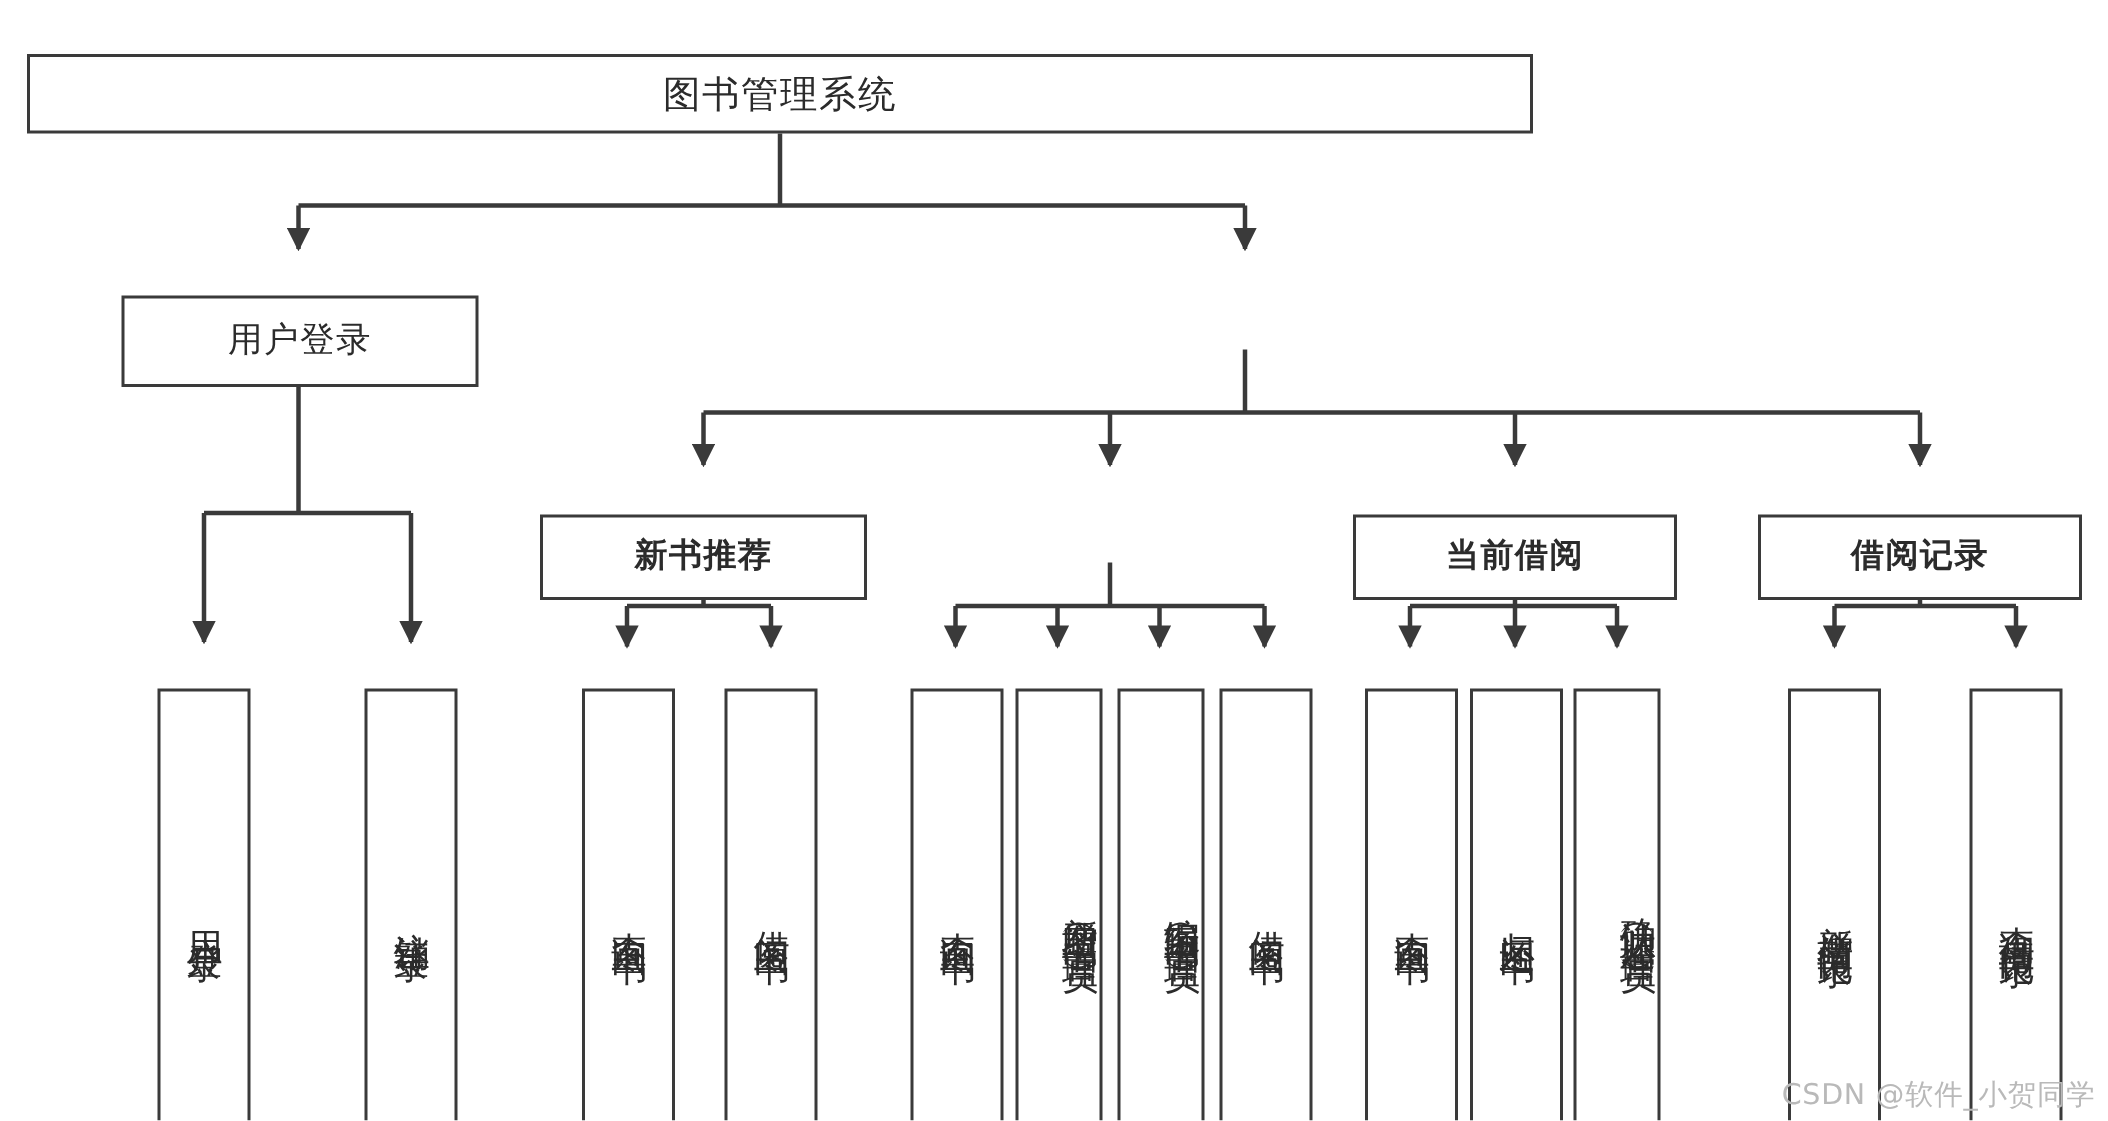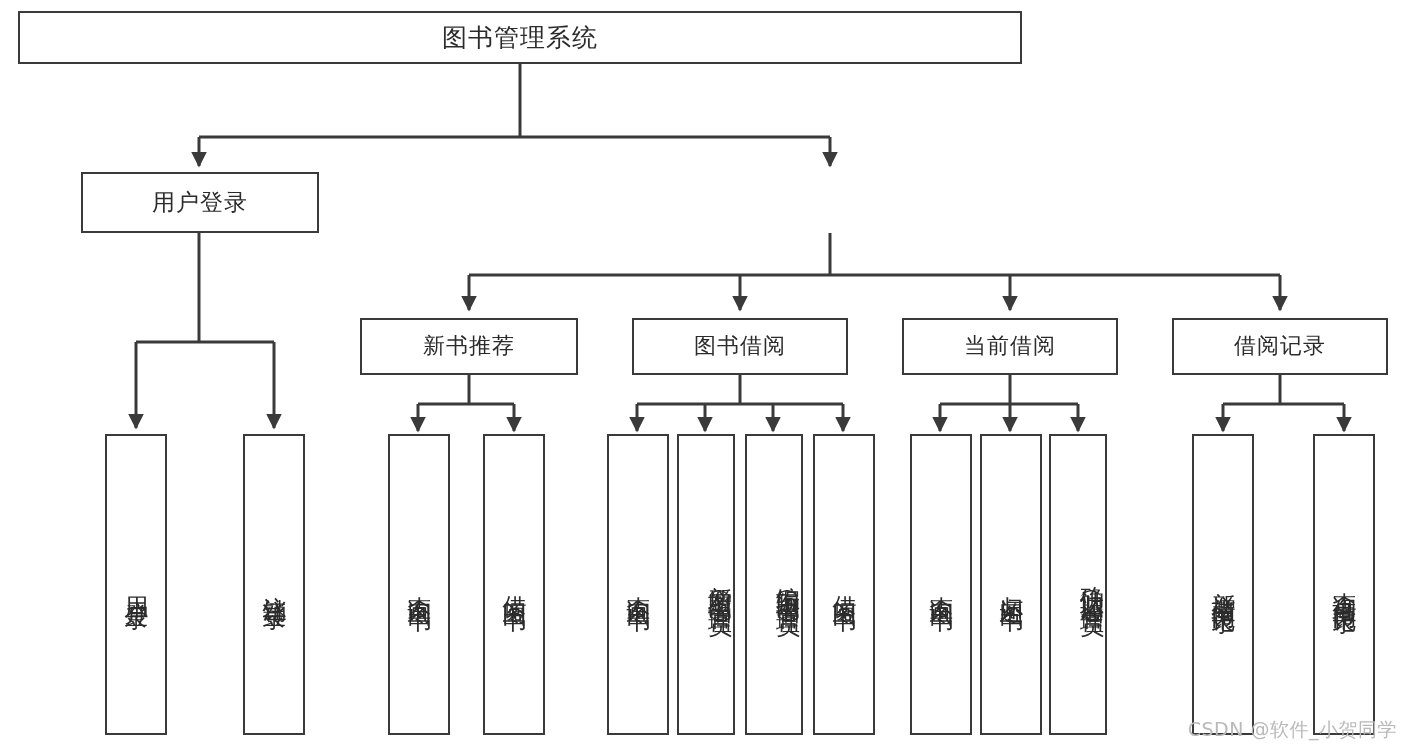--- a/index.html
+++ b/index.html
@@ -28,32 +28,34 @@
     position: absolute;
     box-sizing: border-box;
     border: 2.5px solid #3a3a3a;
     background: #ffffff;
     color: #2b2b2b;
     display: flex;
     align-items: center;
     justify-content: center;
     text-align: center;
     line-height: 1.12;
+    margin-top: 25px;
   }
   .node.root {
     font-size: 25px;
     letter-spacing: 1px;
   }
   .node.level2 {
     font-size: 23px;
     letter-spacing: 1px;
   }
   .node.level3 {
     font-size: 22px;
     letter-spacing: 1px;
+    font-weight: bold;
   }
   .node.leaf {
     writing-mode: vertical-rl;
     text-orientation: upright;
     font-size: 24px;
     letter-spacing: 4px;
     padding: 6px 0;
   }
   .node.leaf.top-aligned {
     align-items: flex-start;
@@ -130,23 +132,20 @@
     <span>图书管理系统</span>
   </div>
 
   <div class="node level2" style="left:81px; top:172px; width:238px; height:61px;">
     <span>用户登录</span>
   </div>
 
   <div class="node level3" style="left:360px; top:318px; width:218px; height:57px;">
     <span>新书推荐</span>
   </div>
-  <div class="node level3" style="left:632px; top:318px; width:216px; height:57px;">
-    <span>图书借阅</span>
-  </div>
   <div class="node level3" style="left:902px; top:318px; width:216px; height:57px;align-items:center;">
     <span>当前借阅</span>
   </div>
   <div class="node level3" style="left:1172px; top:318px; width:216px; height:57px;">
     <span>借阅记录</span>
   </div>
 
   <div class="node leaf" style="left:105px; top:434px; width:62px; height:301px;">
     <span>用户登录</span>
   </div>

